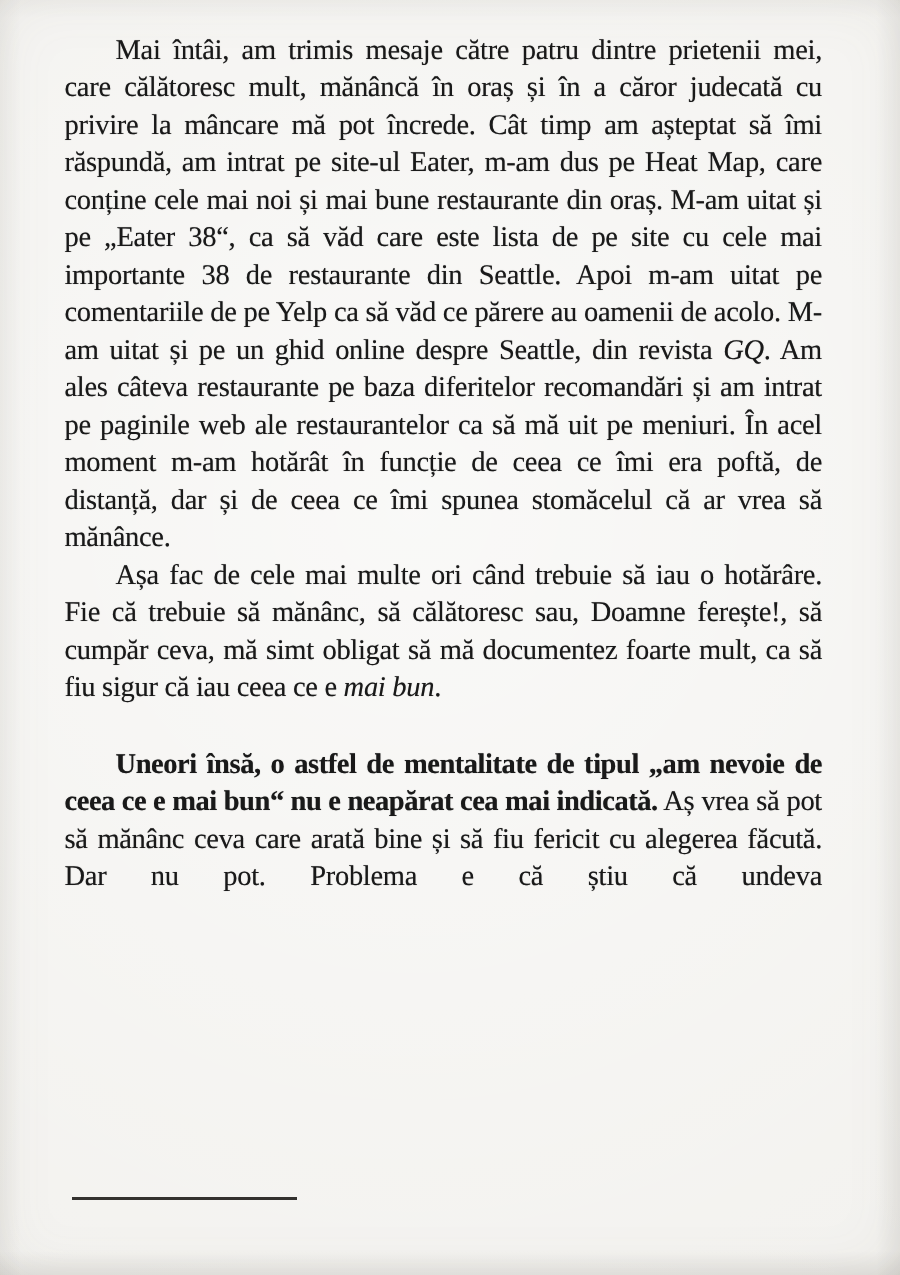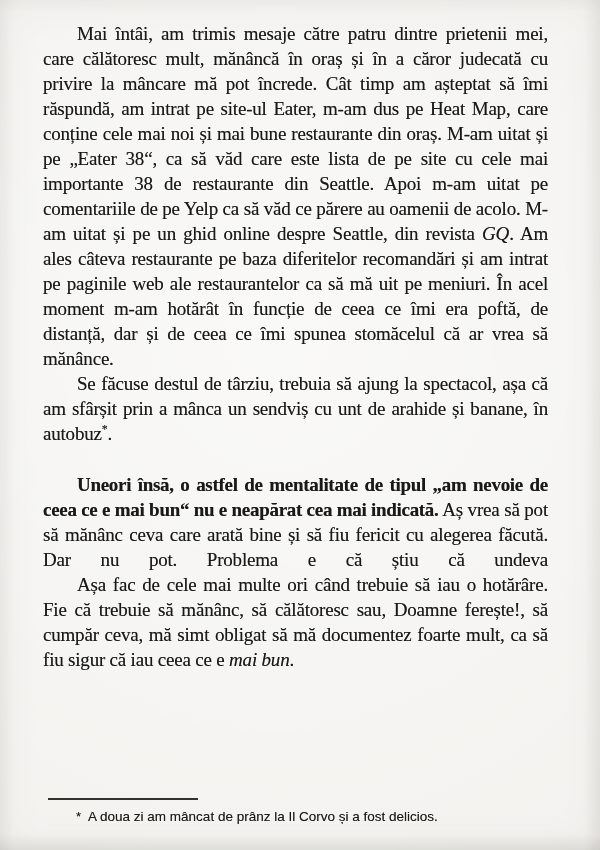--- a/index.html
+++ b/index.html
@@ -80,26 +80,24 @@
 </head>
 <body>
 
 <div class="page">
 
   <div class="text-column">
 
     <p class="para"><span>Mai întâi, am trimis mesaje către patru dintre prietenii mei, care călătoresc mult, mănâncă în oraș și în a căror judecată cu privire la mâncare mă pot încrede. Cât timp am așteptat să îmi răspundă, am intrat pe site-ul Eater, m-am dus pe Heat Map, care conține cele mai noi și mai bune restaurante din oraș. M-am uitat și pe „Eater 38“, ca să văd care este lista de pe site cu cele mai importante 38 de restaurante din Seattle. Apoi m-am uitat pe comentariile de pe Yelp ca să văd ce părere au oamenii de acolo. M-am uitat și pe un ghid online despre Seattle, din revista </span><span class="seg-italic">GQ</span><span>. Am ales câteva restaurante pe baza diferitelor recomandări și am intrat pe paginile web ale restaurantelor ca să mă uit pe meniuri. În acel moment m-am hotărât în funcție de ceea ce îmi era poftă, de distanță, dar și de ceea ce îmi spunea stomăcelul că ar vrea să mănânce.</span></p>
 
 
-    <p class="para"><span>Se făcuse destul de târziu, trebuia să ajung la spectacol, așa că am sfârșit prin a mânca un sendviș cu unt de arahide și banane, în autobuz</span><span class="seg-sup">*</span><span>.</span></p>
+
+    <p class="para"><span>Așa fac de cele mai multe ori când trebuie să iau o hotărâre. Fie că trebuie să mănânc, să călătoresc sau, Doamne ferește!, să cumpăr ceva, mă simt obligat să mă documentez foarte mult, ca să fiu sigur că iau ceea ce e </span><span class="seg-italic">mai bun</span><span>.</span></p>
 
     <p class="para spaced-before fill-last-line"><span class="seg-bold">Uneori însă, o astfel de mentalitate de tipul „am nevoie de ceea ce e mai bun“ nu e neapărat cea mai indicată.</span><span> Aș vrea să pot să mănânc ceva care arată bine și să fiu fericit cu alegerea făcută. Dar nu pot. Problema e că știu că undeva</span></p>
-
-    <p class="para"><span>Așa fac de cele mai multe ori când trebuie să iau o hotărâre. Fie că trebuie să mănânc, să călătoresc sau, Doamne ferește!, să cumpăr ceva, mă simt obligat să mă documentez foarte mult, ca să fiu sigur că iau ceea ce e </span><span class="seg-italic">mai bun</span><span>.</span></p>
 
   </div>
 
   <div class="footnote">
     <div class="footnote-rule"></div>
-    <div class="footnote-row"><span class="footnote-marker">*</span><span>A doua zi am mâncat de prânz la Il Corvo și a fost delicios.</span></div>
   </div>
 
 </div>
 
 </body></html>

